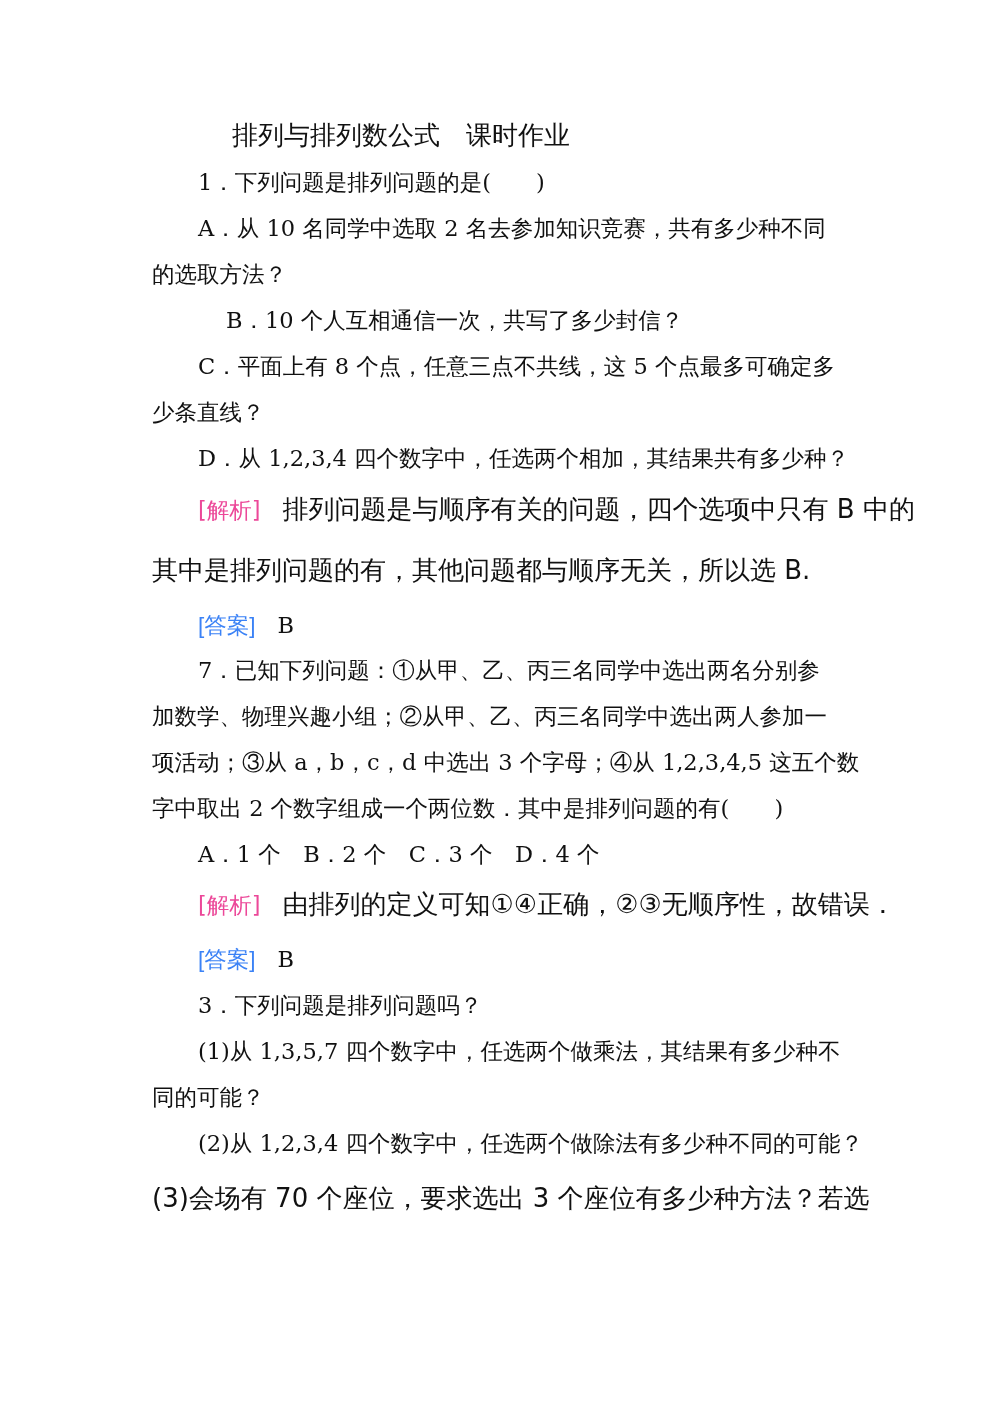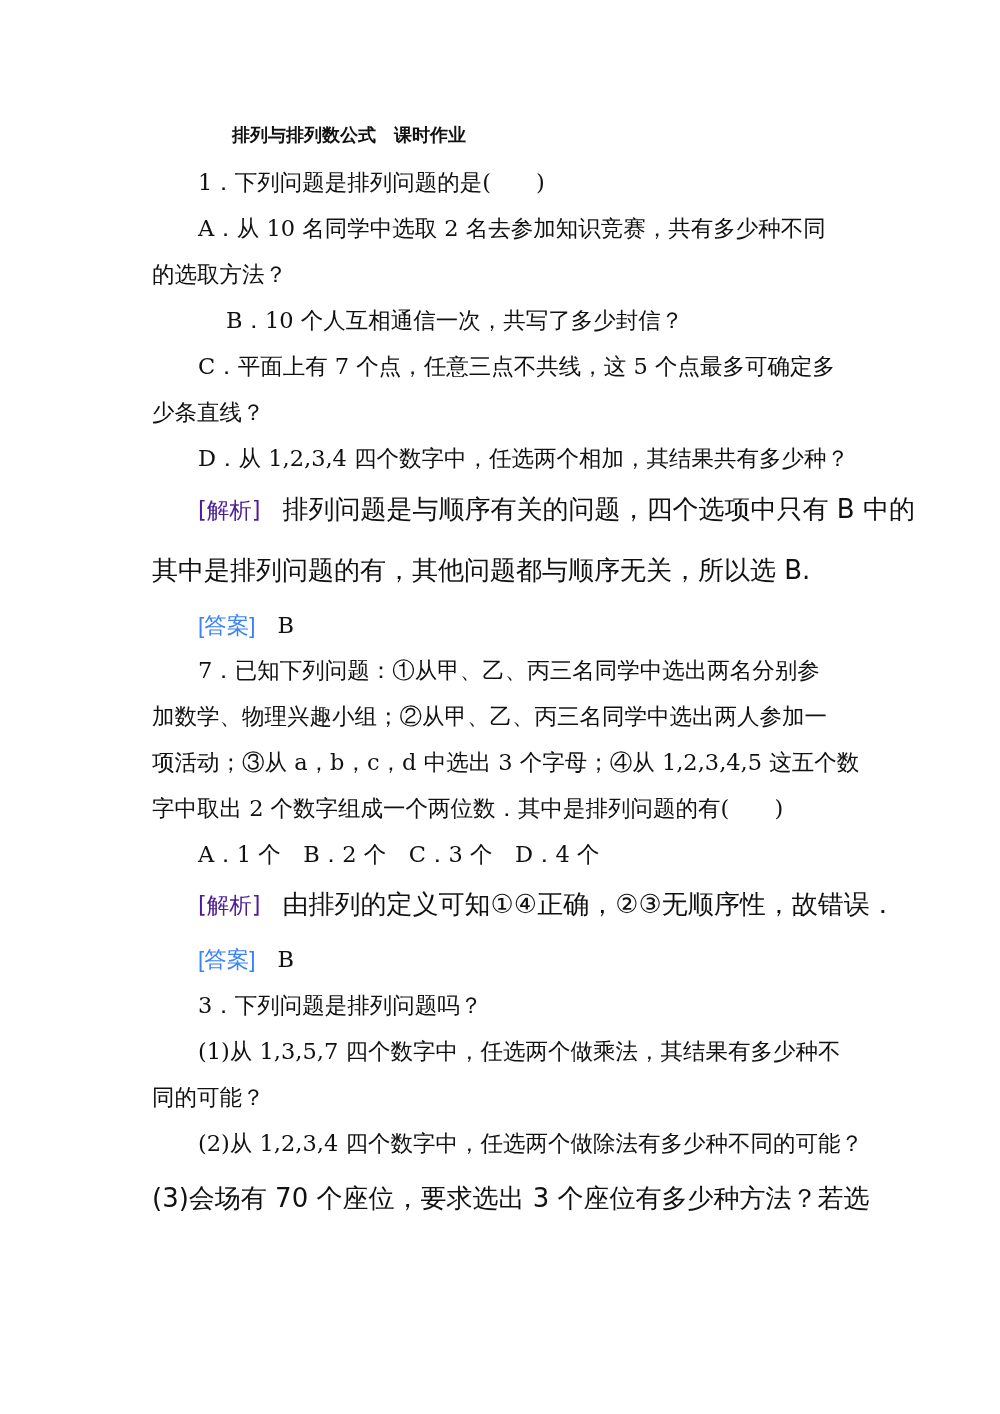--- a/index.html
+++ b/index.html
@@ -1,34 +1,34 @@
 <!DOCTYPE html>
 <html><head>
 <meta charset="utf-8">
 <style>
   html, body { margin: 0; padding: 0; background: #ffffff; }
   body { width: 1000px; height: 1414px; position: relative; overflow: hidden;
          font-family: "DejaVu Serif", "Liberation Serif", serif; color: #111; }
   .line { position: absolute; white-space: nowrap; font-size: 22.5px; line-height: 30px; }
-  .title { font-weight: bold; font-family: "DejaVu Sans", "Liberation Sans", sans-serif; font-size: 18px; }
+  .title { font-weight: normal; font-family: "DejaVu Sans", "Liberation Sans", sans-serif; font-size: 26px; }
   .sans { font-family: "DejaVu Sans", "Liberation Sans", sans-serif; font-size: 26px; }
-  .tag-blue { color: #4c1d95; font-family: "DejaVu Sans", "Liberation Sans", sans-serif; margin-top: 16px; }
+  .tag-blue { color: #ec4899; font-family: "DejaVu Sans", "Liberation Sans", sans-serif; margin-top: 16px; }
   .tag-red { color: #3b82f6; font-family: Liberation Sans, sans-serif; }
   .gap { display: inline-block; width: 22px; }
 </style>
 </head>
 <body>
 
 <div class="line title" style="left:232px; top:120px;">排列与排列数公式　课时作业</div>
 
 <div class="line" style="left:198px; top:167px;">1．下列问题是排列问题的是(　　)</div>
 <div class="line" style="left:198px; top:213px;">A．从 10 名同学中选取 2 名去参加知识竞赛，共有多少种不同</div>
 <div class="line" style="left:152px; top:259px;">的选取方法？</div>
 <div class="line" style="left:198px; top:305px;margin-left:28px;">B．10 个人互相通信一次，共写了多少封信？</div>
-<div class="line" style="left:198px; top:351px;">C．平面上有 7 个点，任意三点不共线，这 5 个点最多可确定多</div>
+<div class="line" style="left:198px; top:351px;">C．平面上有 8 个点，任意三点不共线，这 5 个点最多可确定多</div>
 <div class="line" style="left:152px; top:397px;">少条直线？</div>
 <div class="line" style="left:198px; top:443px;">D．从 1,2,3,4 四个数字中，任选两个相加，其结果共有多少种？</div>
 
 <div class="line" style="left:198px; top:494px;">
   <span class="tag-blue">[解析]</span><span class="gap"></span><span class="sans">排列问题是与顺序有关的问题，四个选项中只有 B 中的</span>
 </div>
 <div class="line sans" style="left:152px; top:555px;">其中是排列问题的有，其他问题都与顺序无关，所以选 B.</div>
 
 <div class="line" style="left:198px; top:610px;">
   <span class="tag-red">[答案]</span><span class="gap"></span><span>B</span>

